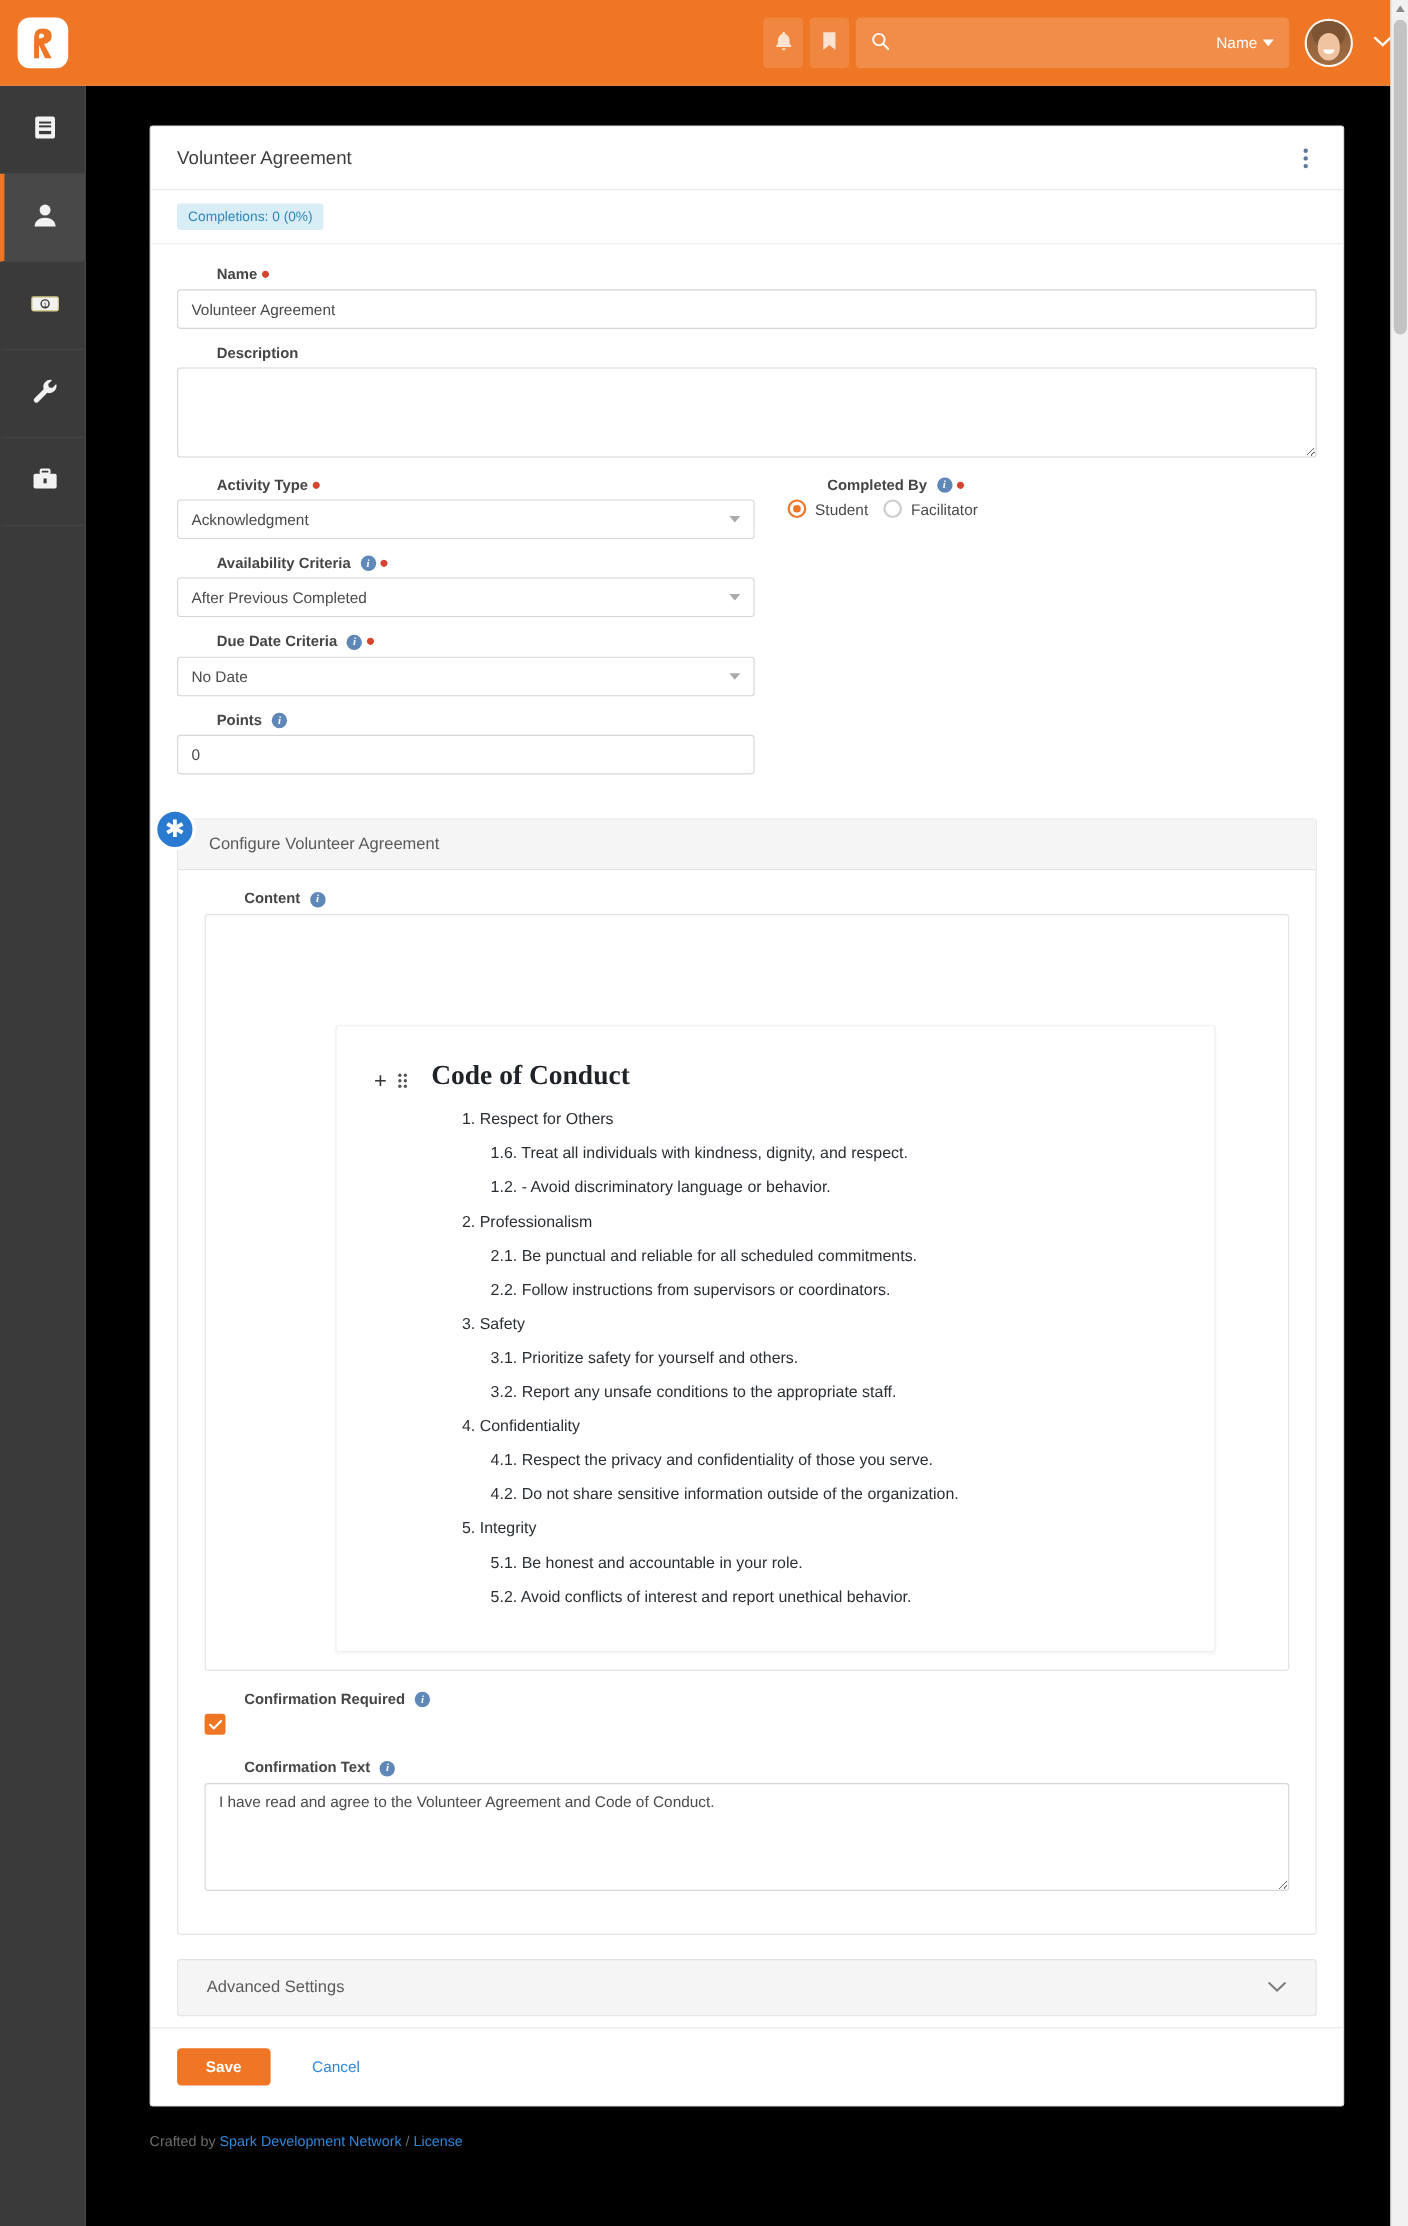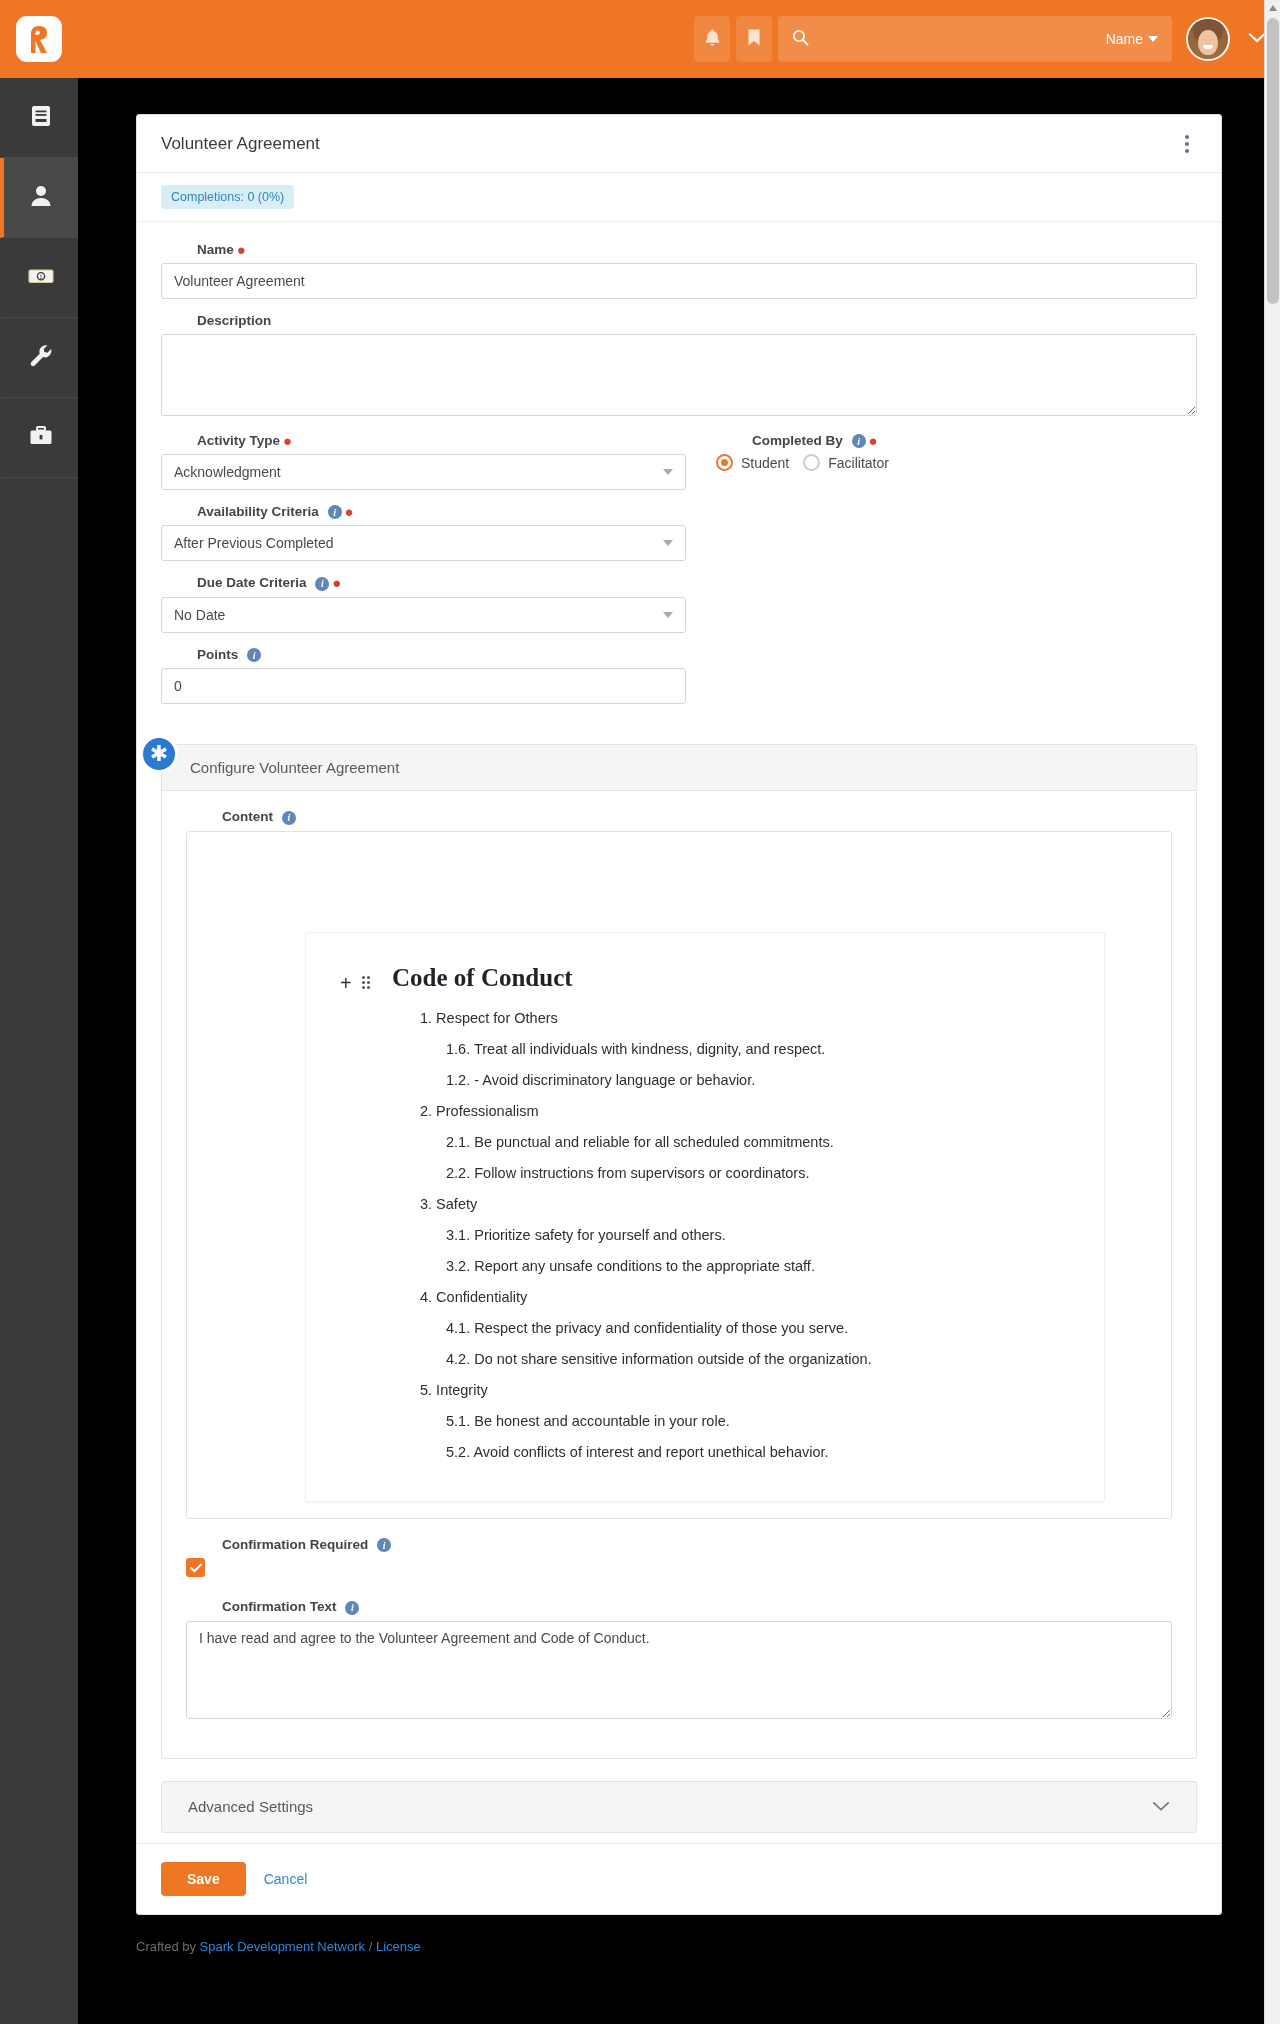--- a/index.html
+++ b/index.html
@@ -226,21 +226,21 @@
   .advanced{
     margin:22px 0 0 0;
     background:#f5f5f5;border:1px solid #e3e3e3;border-radius:3px;
     height:52px;display:flex;align-items:center;justify-content:space-between;
     padding:0 26px;cursor:pointer;
   }
   .adv-title{ font-size:15px;color:#5a5a5a; }
 
   .panel-foot{
     border-top:1px solid #e6e6e6;
-    padding:18px 24px;display:flex;align-items:center;gap:12px;
+    padding:18px 24px;display:flex;align-items:center;gap:32px;
   }
   .btn-save{
     background:#ee7624;color:#fff;border:none;border-radius:4px;
     font-size:14px;font-weight:bold;font-family:"Liberation Sans",sans-serif;
     padding:9px 26px;cursor:pointer;
   }
   .btn-cancel{
     background:transparent;border:none;color:#2f87d8;font-size:14px;
     font-family:"Liberation Sans",sans-serif;cursor:pointer;padding:9px 6px;
   }

